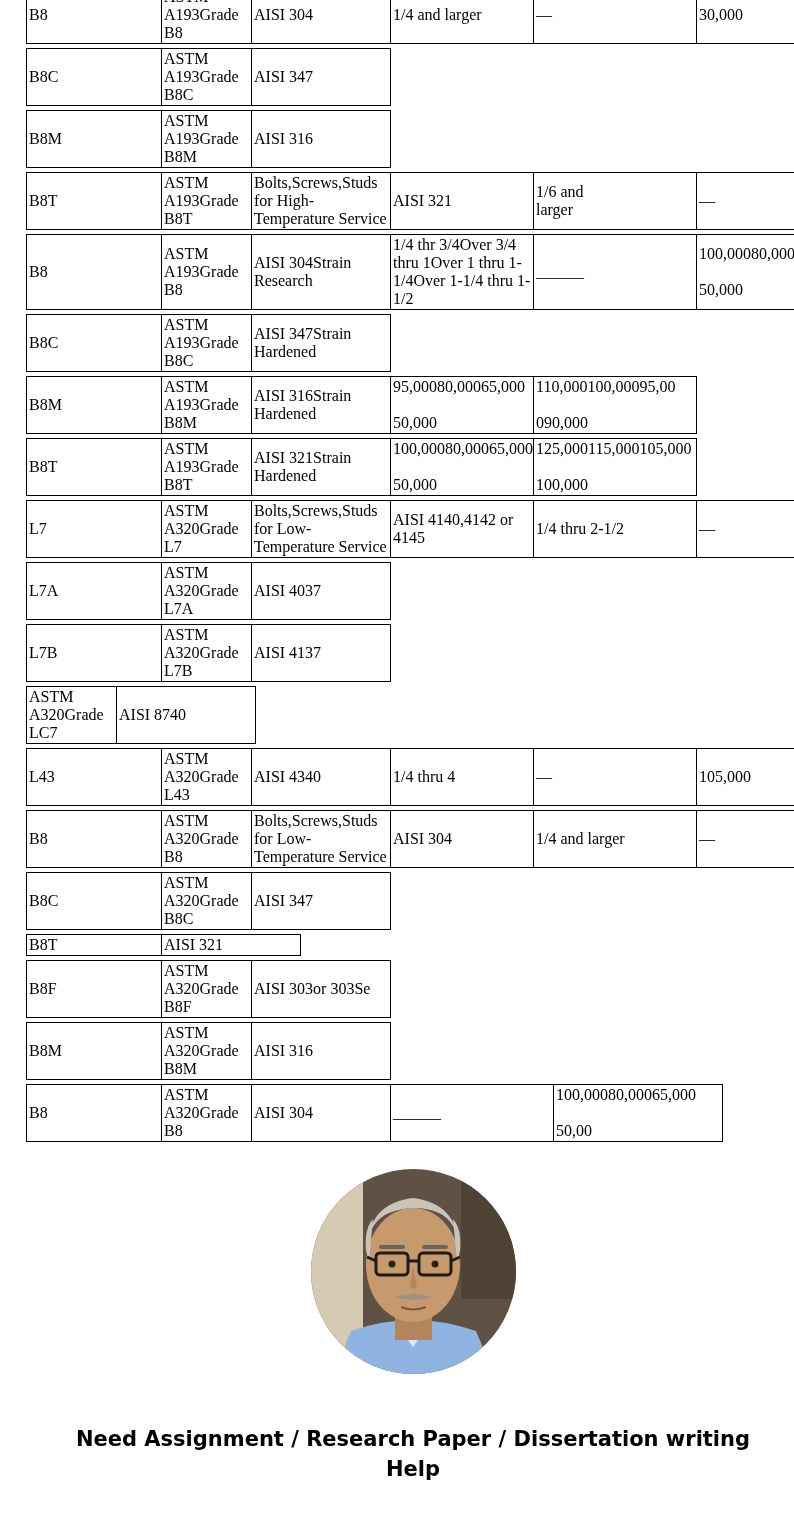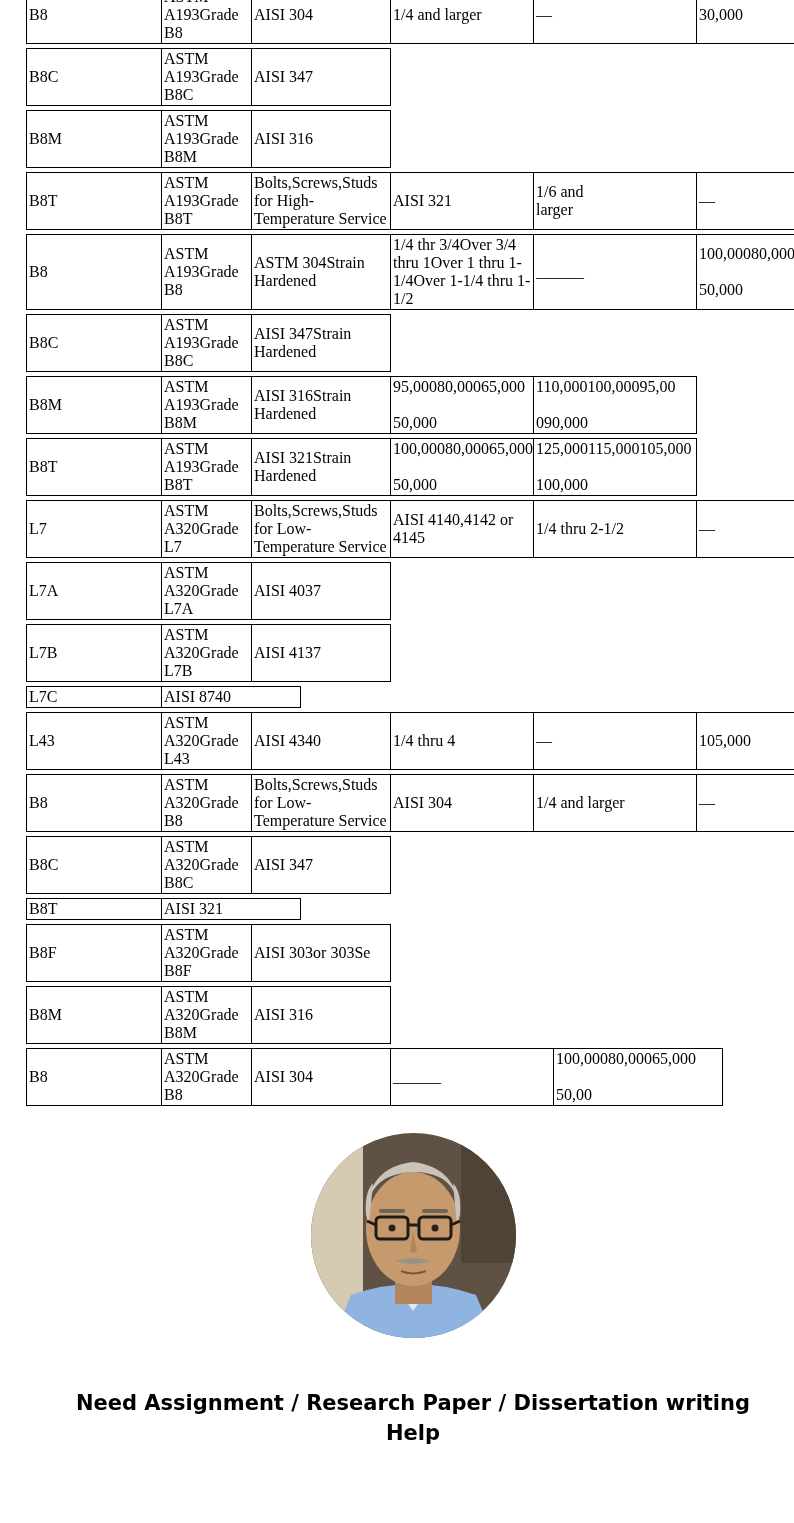--- a/index.html
+++ b/index.html
@@ -96,21 +96,21 @@
         <div class="tcell col1">ASTM A193Grade B8T</div>
         <div class="tcell col2">Bolts,Screws,Studs for High-Temperature Service</div>
         <div class="tcell col3">AISI 321</div>
         <div class="tcell col4">1/6 and
 larger</div>
         <div class="tcell col5">—</div>
       </div>
       <div class="trow">
         <div class="tcell col0">B8</div>
         <div class="tcell col1">ASTM A193Grade B8</div>
-        <div class="tcell col2">ASTM 304Strain Hardened</div>
+        <div class="tcell col2">AISI 304Strain Research</div>
         <div class="tcell col3">1/4 thr 3/4Over 3/4 thru 1Over 1 thru 1-1/4Over 1-1/4 thru 1-1/2</div>
         <div class="tcell col4">______</div>
         <div class="tcell col5">100,00080,00065,000
 
 50,000</div>
       </div>
       <div class="trow">
         <div class="tcell col0">B8C</div>
         <div class="tcell col1">ASTM A193Grade B8C</div>
         <div class="tcell col2">AISI 347Strain Hardened</div>
@@ -149,21 +149,21 @@
         <div class="tcell col0">L7A</div>
         <div class="tcell col1">ASTM A320Grade L7A</div>
         <div class="tcell col2">AISI 4037</div>
       </div>
       <div class="trow">
         <div class="tcell col0">L7B</div>
         <div class="tcell col1">ASTM A320Grade L7B</div>
         <div class="tcell col2">AISI 4137</div>
       </div>
       <div class="trow">
-        <div class="tcell col0">L7C</div>
+        <div class="tcell col1">ASTM A320Grade LC7</div>
         <div class="tcell col2">AISI 8740</div>
       </div>
       <div class="trow">
         <div class="tcell col0">L43</div>
         <div class="tcell col1">ASTM A320Grade L43</div>
         <div class="tcell col2">AISI 4340</div>
         <div class="tcell col3">1/4 thru 4</div>
         <div class="tcell col4">—</div>
         <div class="tcell col5">105,000</div>
       </div>

